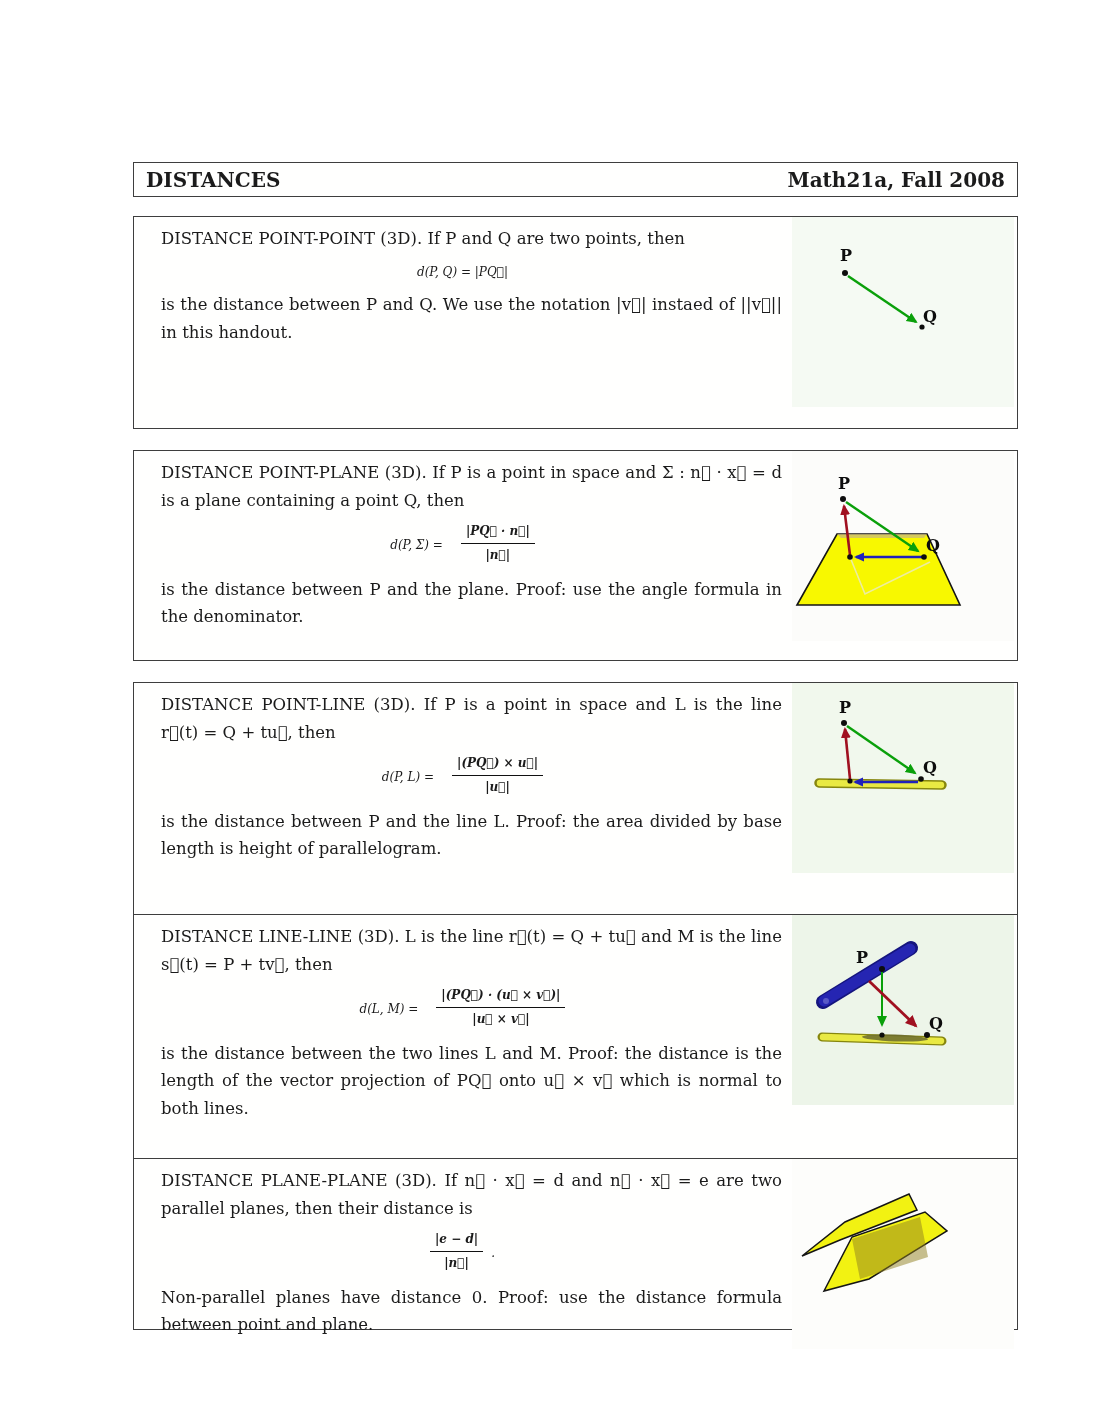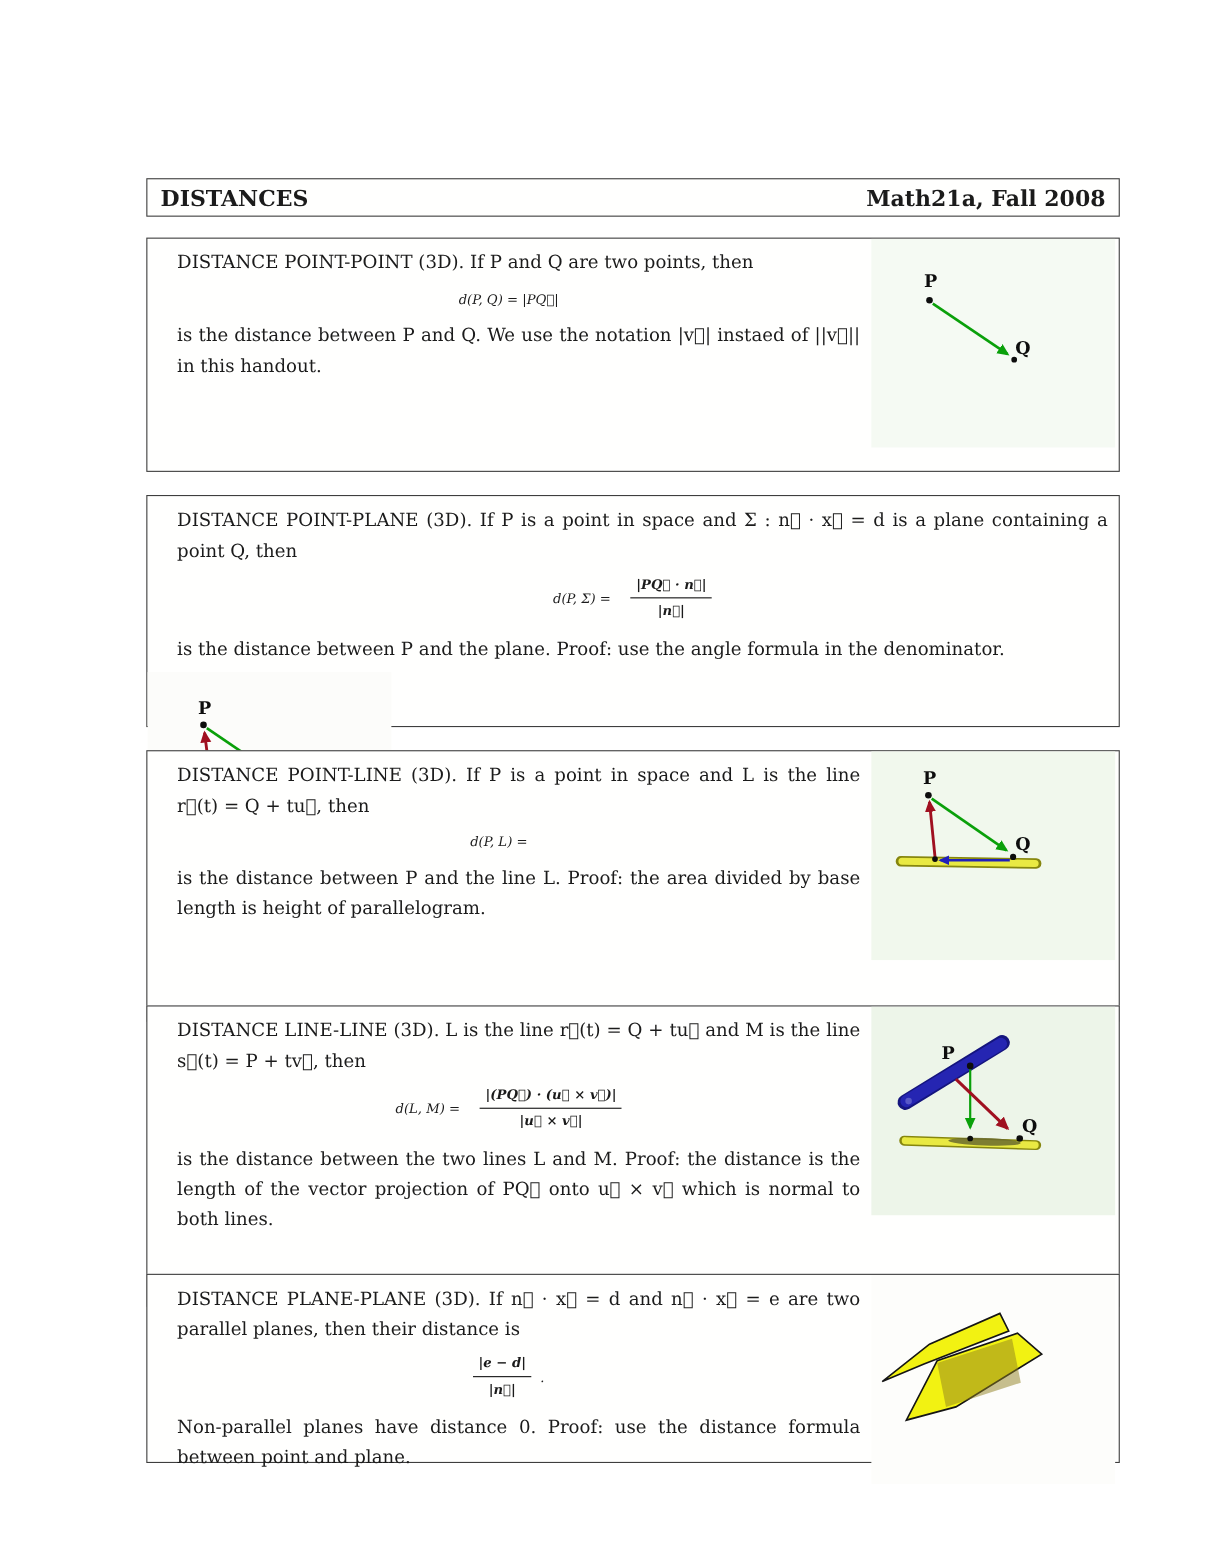--- a/index.html
+++ b/index.html
@@ -52,21 +52,21 @@
     </defs>
     <rect x="0" y="0" width="222" height="190" fill="#f5faf3"></rect>
     <line x1="56" y1="59" x2="124" y2="105" stroke="#0aa00a" stroke-width="2.4" marker-end="url(#g1)"></line>
     <circle cx="53" cy="56" r="3" fill="#0d0d0d"></circle>
     <circle cx="130" cy="110" r="2.6" fill="#0d0d0d"></circle>
     <text x="54" y="44" text-anchor="middle" class="dlabel">P</text>
     <text x="138" y="105" text-anchor="middle" class="dlabel">Q</text>
   </svg>
 </div>
 
-<div class="box" style="top:450px;height:211px;flex-direction:column;">
+<div class="box" style="top:450px;height:211px;">
   <div class="sec-text">
     <p class="intro">DISTANCE POINT-PLANE (3D). If P is a point in space and Σ : n⃗ · x⃗ = d is a plane containing a point Q, then</p>
     <div class="formula">
       <span class="flhs">d(P, Σ) =</span><span class="frac"><span class="num">|PQ⃗ · n⃗|</span><span class="den">|n⃗|</span></span>
     </div>
     <p class="outro">is the distance between P and the plane.  Proof: use the angle formula in the denominator.</p>
   </div>
   <svg class="diagram" viewBox="0 0 222 190">
     <defs>
       <marker id="g2" markerUnits="userSpaceOnUse" markerWidth="13" markerHeight="11" refX="9" refY="5" orient="auto">
@@ -91,21 +91,21 @@
     <circle cx="132" cy="106" r="2.8" fill="#0d0d0d"></circle>
     <text x="52" y="38" text-anchor="middle" class="dlabel">P</text>
     <text x="141" y="100" text-anchor="middle" class="dlabel">Q</text>
   </svg>
 </div>
 
 <div class="box" style="top:682px;height:247px;">
   <div class="sec-text">
     <p class="intro">DISTANCE POINT-LINE (3D). If P is a point in space and L is the line r⃗(t) = Q + tu⃗, then</p>
     <div class="formula">
-      <span class="flhs">d(P, L) =</span>
+      <span class="flhs">d(P, L) =</span><span class="frac"><span class="num">|(PQ⃗) × u⃗|</span><span class="den">|u⃗|</span></span>
     </div>
     <p class="outro">is the distance between P and the line L.  Proof: the area divided by base length is height of parallelogram.</p>
   </div>
   <svg class="diagram" viewBox="0 0 222 190">
     <defs>
       <marker id="g3" markerUnits="userSpaceOnUse" markerWidth="13" markerHeight="11" refX="9" refY="5" orient="auto">
         <path d="M0,0 L11,5 L0,10 z" fill="#0aa00a"></path>
       </marker>
       <marker id="r3" markerUnits="userSpaceOnUse" markerWidth="13" markerHeight="11" refX="9" refY="5" orient="auto">
         <path d="M0,0 L11,5 L0,10 z" fill="#a01020"></path>

